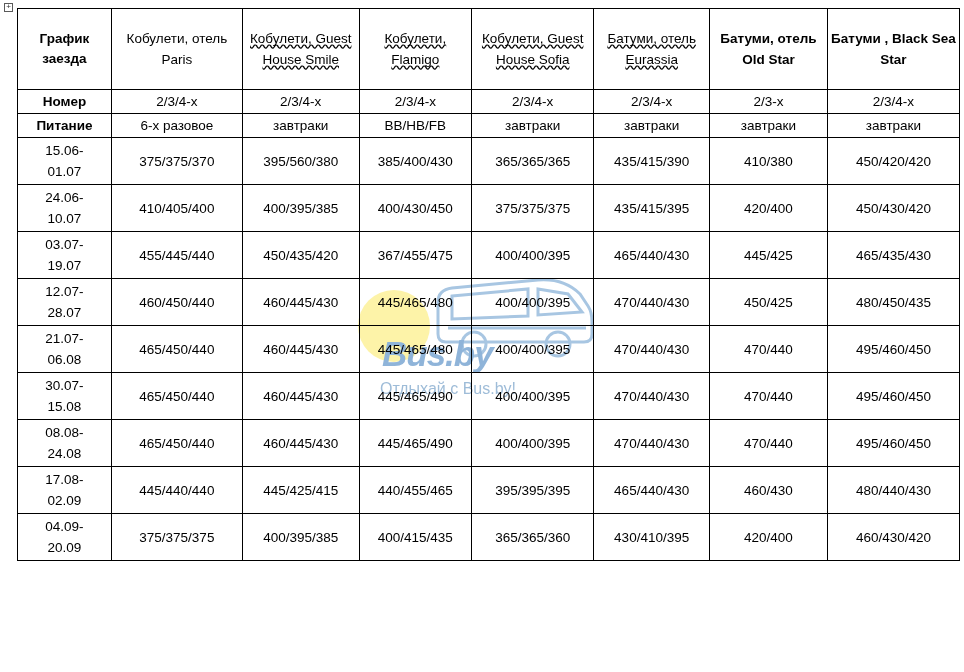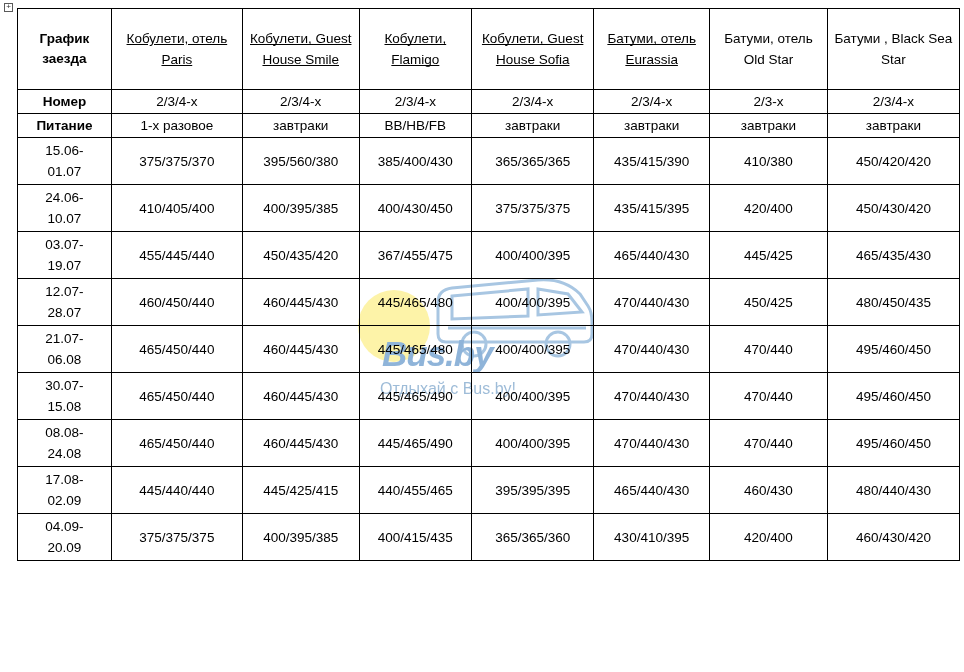--- a/index.html
+++ b/index.html
@@ -115,26 +115,26 @@
   td.hdr-left {
     font-weight: bold;
     font-size: 15px;
     text-align: left;
     padding-left: 10px;
     line-height: 20px;
   }
   td.hotel {
     font-size: 14px;
     line-height: 21px;
-    text-decoration: underline;
     text-decoration-color: #000;
     padding: 3px 4px;
   }
   td.hotel.nounderline {
     text-decoration: none;
+    font-weight: bold;
   }
   td.rowlabel {
     text-align: left;
     padding-left: 10px;
     font-size: 13.5px;
     line-height: 21px;
     margin-top: 28px;
   }
   .row-h { height: 24px; margin-top: 24px; }
   .date-h { height: 47px; }
@@ -196,21 +196,21 @@
         <td>2/3/4-х</td>
         <td>2/3/4-х</td>
         <td>2/3/4-х</td>
         <td>2/3/4-х</td>
         <td>2/3/4-х</td>
         <td>2/3-х</td>
         <td>2/3/4-х</td>
       </tr>
       <tr class="row-h">
         <td class="hdr">Питание</td>
-        <td>1-х разовое</td>
+        <td>6-х разовое</td>
         <td>завтраки</td>
         <td>BB/HB/FB</td>
         <td>завтраки</td>
         <td>завтраки</td>
         <td>завтраки</td>
         <td>завтраки</td>
       </tr>
 
       <tr class="date-h">
         <td class="rowlabel">15.06-<br>01.07</td>

